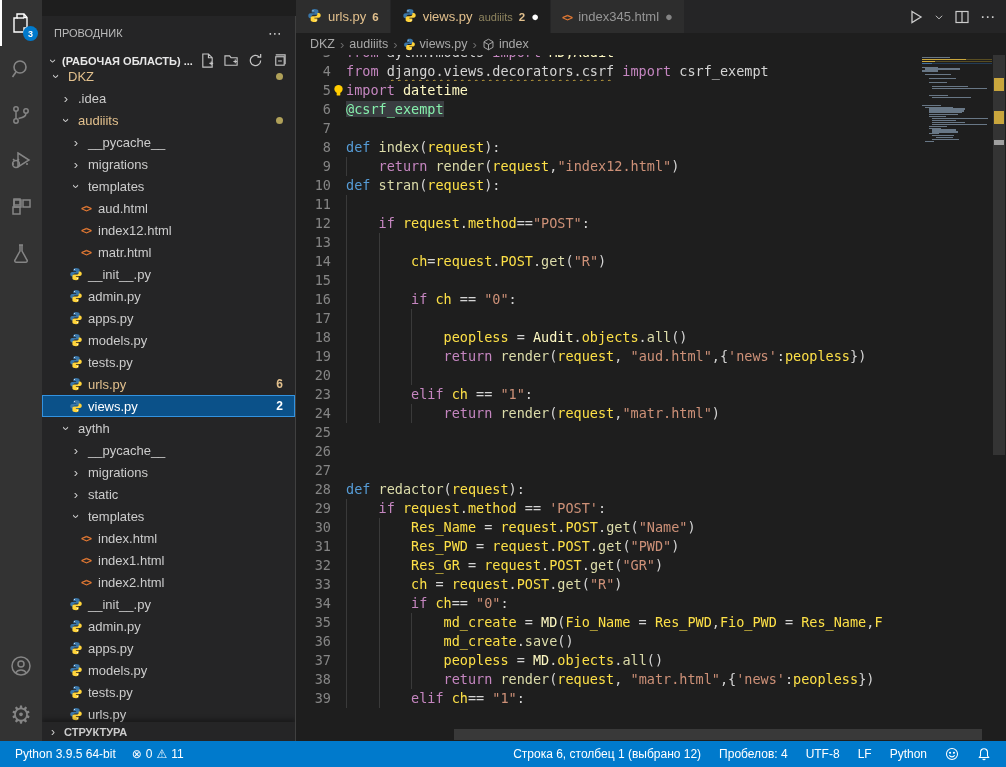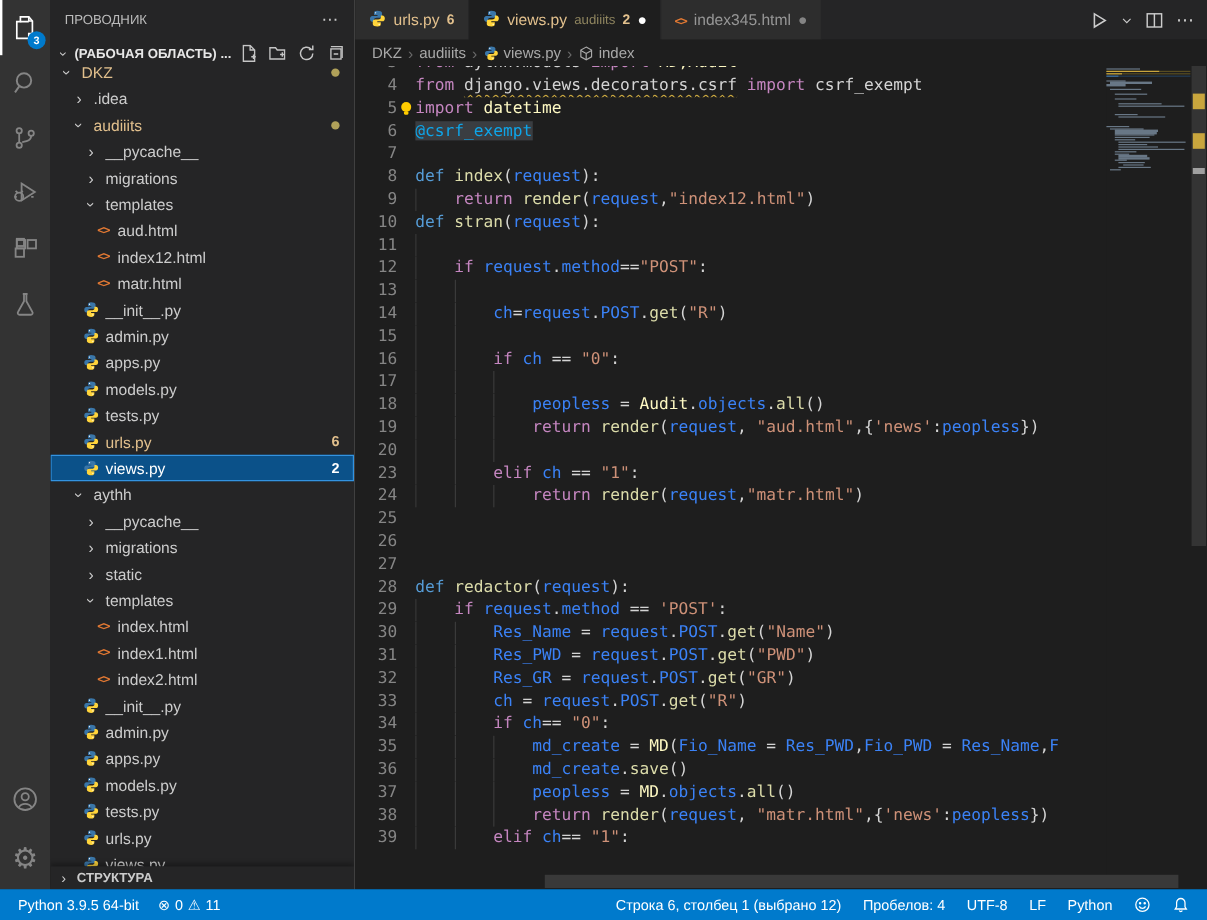--- a/index.html
+++ b/index.html
@@ -9,21 +9,21 @@
 
   
   .activitybar { grid-row:1; background:#333333; display:flex; flex-direction:column; align-items:center; }
   .ab-icon { width:42px; height:46px; display:flex; align-items:center; justify-content:center; color:#858585; position:relative; cursor:pointer; }
   .ab-icon svg { width:24px; height:24px; }
   .ab-icon.active { color:#ffffff; border-left:2px solid #ffffff; }
   .ab-badge { position:absolute; right:4px; bottom:5px; background:#007acc; color:#fff; font-size:9px; width:15px; height:15px; border-radius:50%; display:flex; align-items:center; justify-content:center; font-weight:bold;}
   .ab-spacer { flex:1; }
 
   
-  .sidebar { grid-row:1; background:#252526; display:flex; flex-direction:column; overflow:hidden; border-right:1px solid #404040; color:#cccccc; }
+  .sidebar { grid-row:1; background:#252526; display:flex; flex-direction:column; overflow:hidden; border-right:1px solid #404040; color:#cccccc;margin-top:16px; }
   .sb-title { height:33px; flex:none; display:flex; align-items:center; padding:0 12px; font-size:11px; color:#bbbbbb; }
   .sb-title .dots { margin-left:auto; letter-spacing:1px; color:#c5c5c5; cursor:pointer; font-size:14px;}
   .sb-section { height:23px; flex:none; display:flex; align-items:center; font-size:11px; font-weight:bold; color:#e7e7e7; padding:0 8px 0 4px; gap:2px; }
   .sb-section .chev { transform:rotate(90deg); font-size:12px; width:14px; text-align:center; color:#cccccc; font-weight:normal;}
   .ws-label { white-space:nowrap; overflow:hidden; }
   .ws-icons { margin-left:auto; display:flex; gap:9px; }
   .ws-icons svg { width:15px; height:15px; color:#c5c5c5; cursor:pointer; }
   .tree { flex:1; overflow:hidden; margin-top:-7px; }
   .trow { height:22px; display:flex; align-items:center; font-size:13px; white-space:nowrap; cursor:pointer; position:relative; }
   .trow .twist { width:16px; flex:none; text-align:center; font-size:13px; color:#cccccc; }
@@ -56,24 +56,24 @@
   .breadcrumb .sep { color:#6a6a6a; font-size:13px; margin:0 2px;}
   .bc-item { display:flex; align-items:center; gap:4px; cursor:pointer;}
 
   .editor { flex:1; position:relative; overflow:hidden; background:#1e1e1e; }
   .code { position:absolute; left:0; top:0; right:84px; bottom:0; overflow:hidden; }
   .lines { margin-top:-12px; }
   .line { height:19px; display:flex; font-family:"DejaVu Sans Mono",monospace; font-size:13.5px; line-height:19px; white-space:pre; }
   .num { width:50px; flex:none; text-align:right; padding-right:15px; color:#858585; }
   .ltext { flex:1; overflow:hidden; }
   .iw { display:inline-block; width:4ch; height:19px; border-left:1px solid #3a3a3a; vertical-align:top; }
-  .tk-k{color:#c586c0} .tk-d{color:#569cd6} .tk-f{color:#dcdcaa} .tk-v{color:#3b82f6}
+  .tk-k{color:#c586c0} .tk-d{color:#569cd6} .tk-f{color:#dcdcaa} .tk-v{color:#fde047}
   .tk-s{color:#ce9178} .tk-t{color:#fef9c3} .tk-p{color:#d4d4d4} .tk-m{color:#d4d4d4}
   .tk-sq{color:#d4d4d4; text-decoration:underline wavy #c8a63f 1px; text-underline-offset:3px;}
-  .tk-sel{background:#3a3d41; color:#0ea5e9;}
+  .tk-sel{background:#3a3d41; color:#86efac;}
   .bulb { position:absolute; left:36px; top:29px; width:13px; height:13px; z-index:3;}
   .minimap { position:absolute; right:14px; top:0; bottom:0; width:70px; background:#1e1e1e; padding-top:2px;}
   .mm-row { height:1.2px; margin-bottom:0.72px; position:relative; }
   .mm-bar { position:absolute; top:0; height:100%; background:rgba(130,150,170,.75); }
   .mm-row.warn { background:rgba(160,135,40,.45); }
   .mm-row.warn .mm-bar { background:#c9a63d; }
   .mm-row.msel { background:rgba(40,90,140,.5); }
   .mm-row.msel .mm-bar { background:#3f6f9e; }
   .ruler { position:absolute; right:0; top:0; bottom:0; width:14px; }
   .sb-thumb { position:absolute; left:1px; right:1px; top:0; height:400px; background:rgba(121,121,121,.25); }

